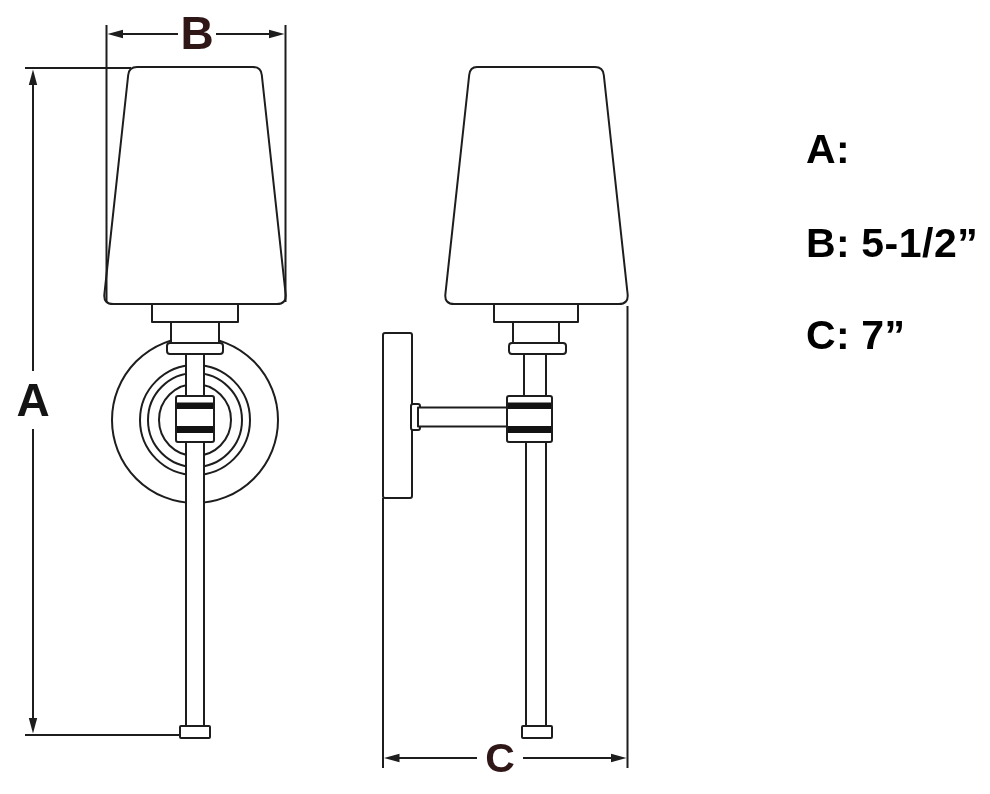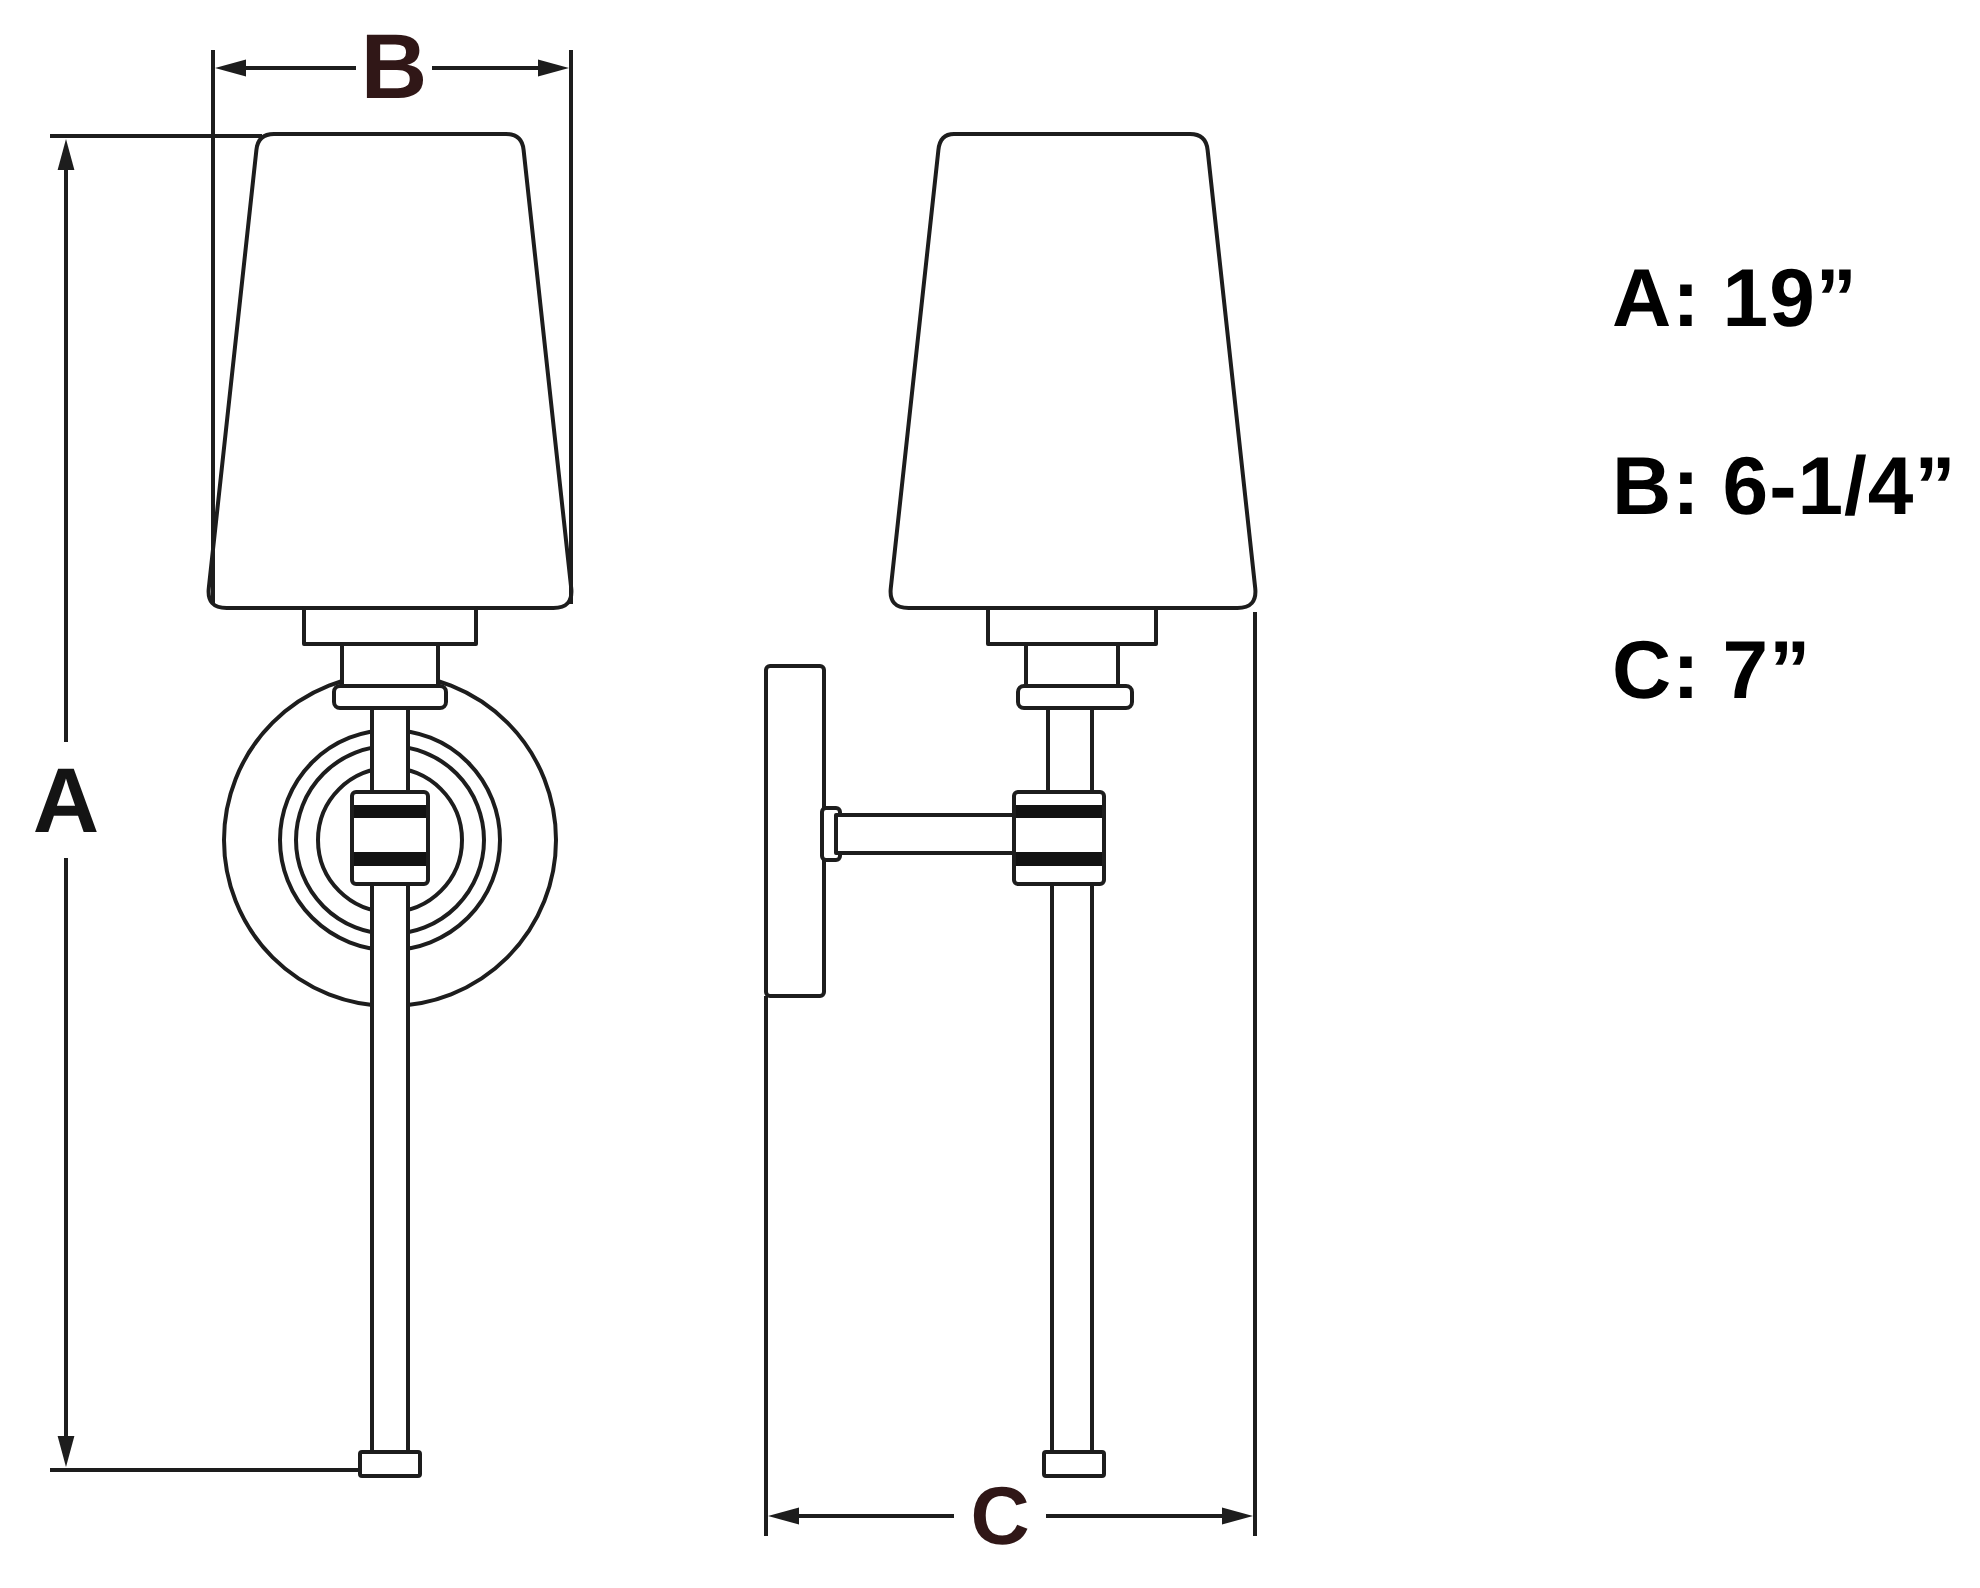--- a/index.html
+++ b/index.html
@@ -122,25 +122,24 @@
       <line class="dimline" x1="523" y1="758" x2="620" y2="758"></line>
       <polygon class="arrow" points="384,758 399.5,753.8 399.5,762.2"></polygon>
       <polygon class="arrow" points="626.5,758 611,753.8 611,762.2"></polygon>
       <text class="dim-letter dim-letter-c" x="500" y="758" text-anchor="middle" dominant-baseline="central" fill="#301717">C</text>
     </g>
   </svg>
 
   <div id="specs">
     <div class="spec-row" id="spec-a">
       <span class="spec-label">A:</span>
-      <span class="spec-value">19”</span>
     </div>
     <div class="spec-row" id="spec-b">
       <span class="spec-label">B:</span>
-      <span class="spec-value">6-1/4”</span>
+      <span class="spec-value">5-1/2”</span>
     </div>
     <div class="spec-row" id="spec-c">
       <span class="spec-label">C:</span>
       <span class="spec-value">7”</span>
     </div>
   </div>
 
 </div>
 
 </body></html>

